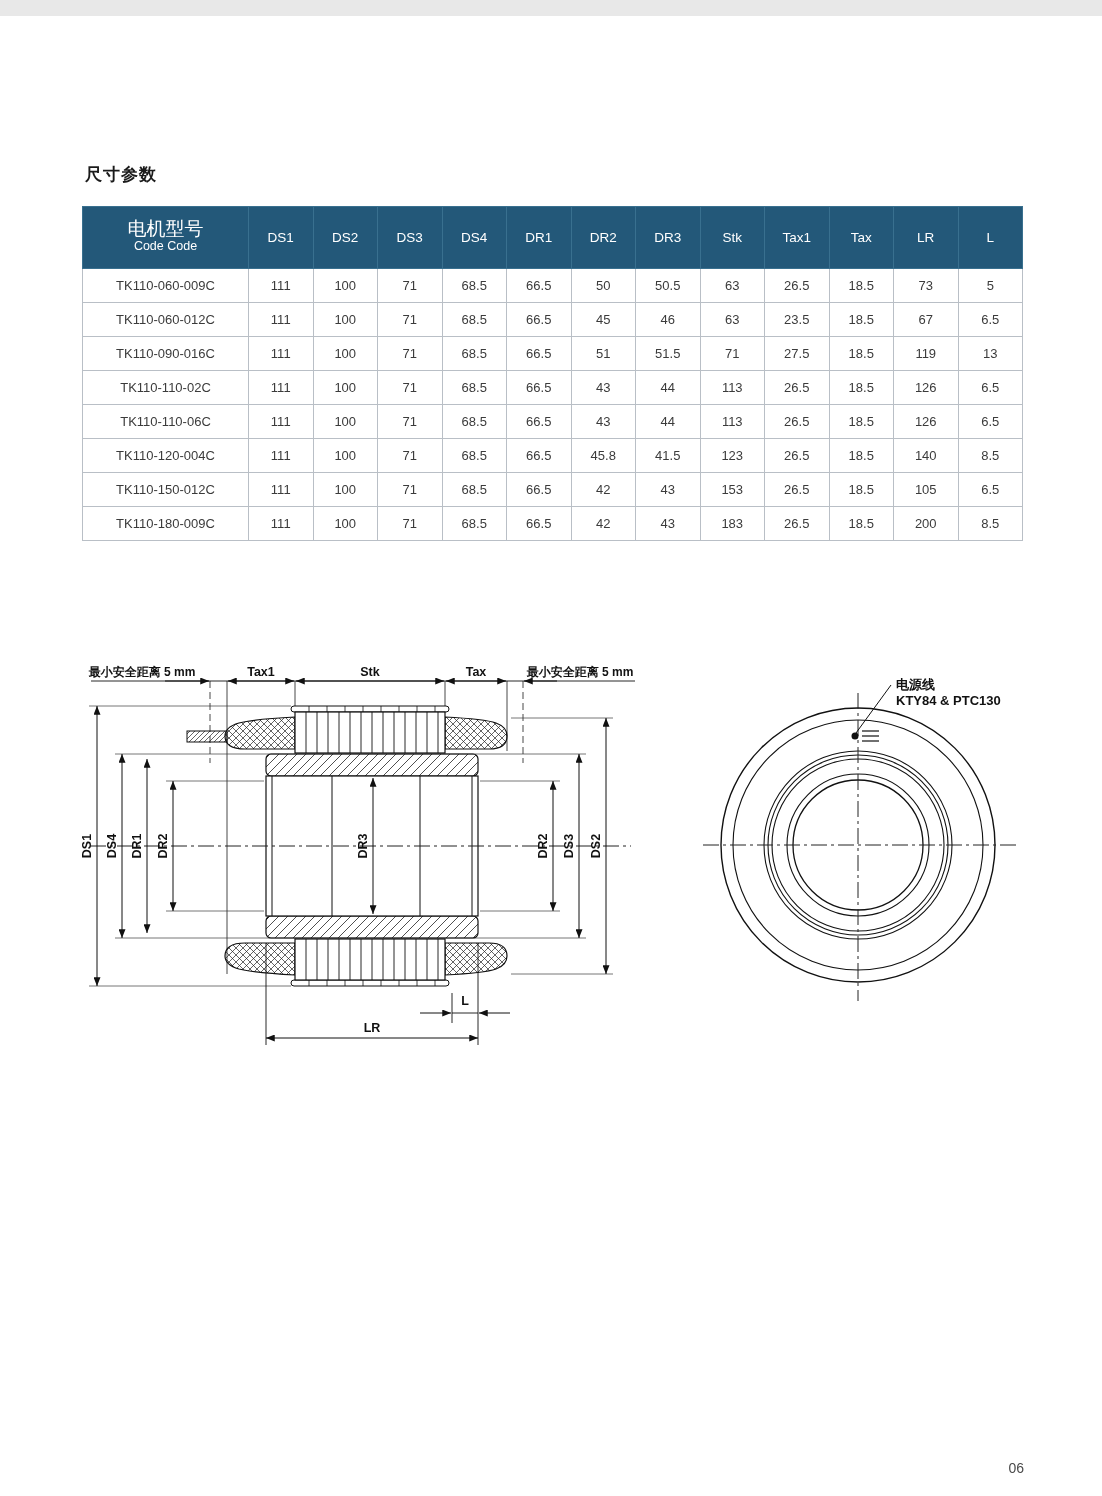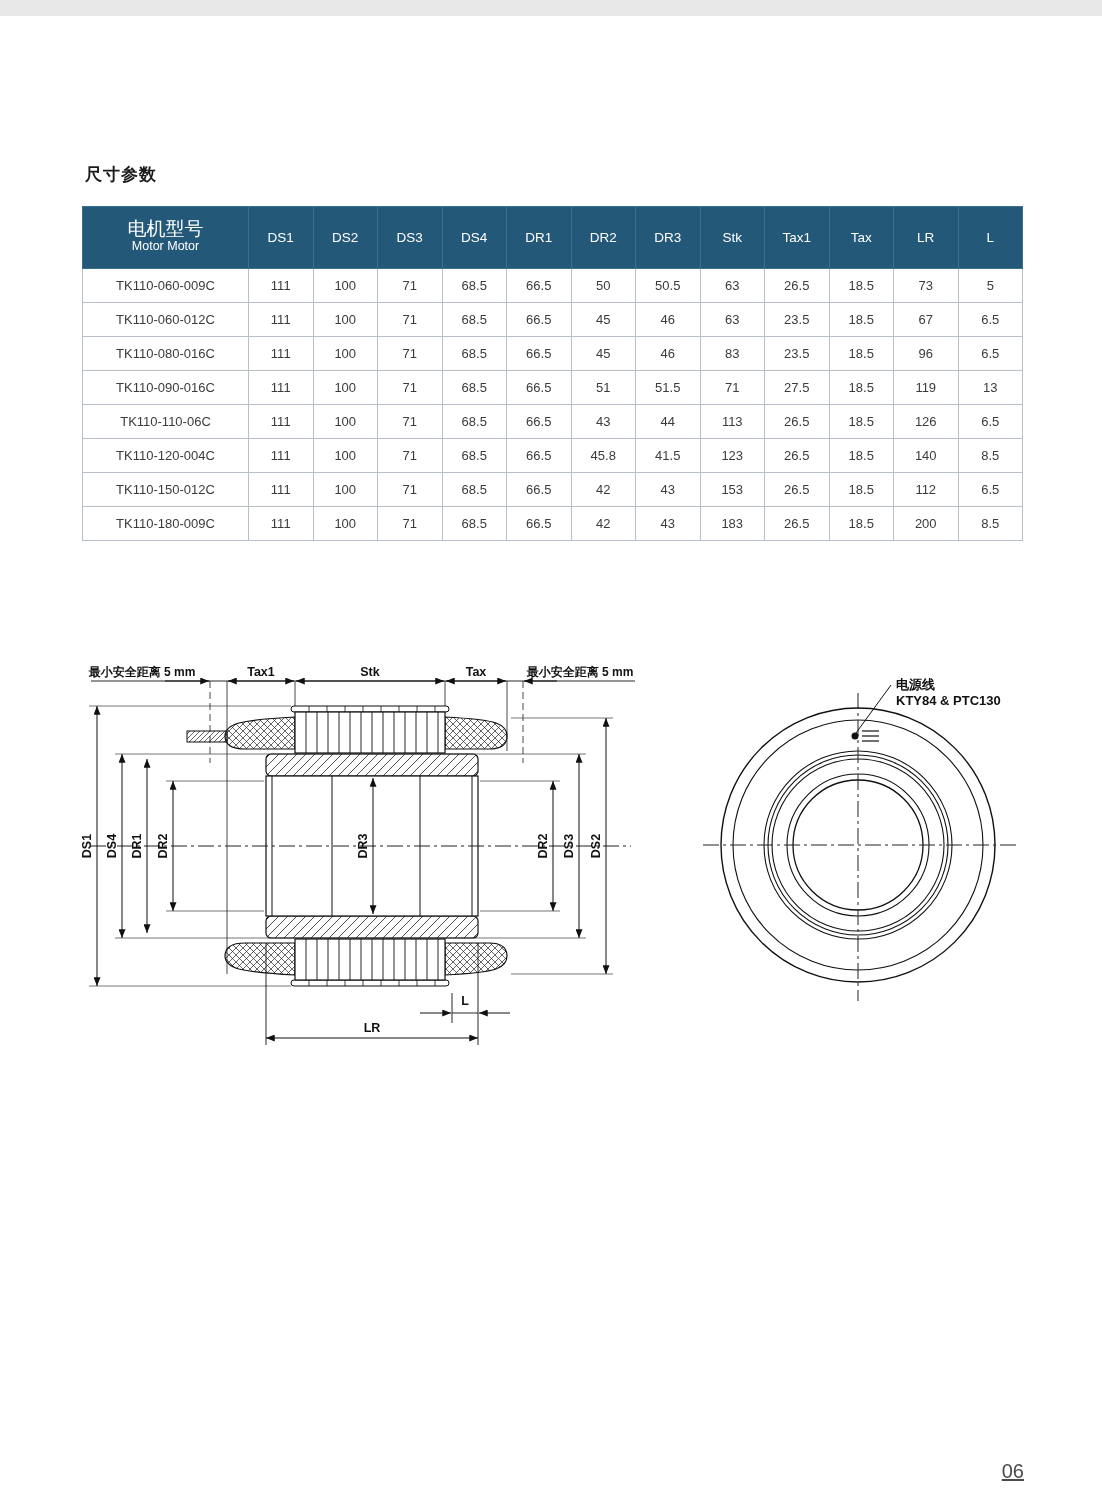--- a/index.html
+++ b/index.html
@@ -11,21 +11,21 @@
   body{font-family:"Liberation Sans","DejaVu Sans",sans-serif;}
   #page{position:relative;width:1102px;height:1496px;background:#ffffff;margin:16px auto;overflow:hidden;}
   #doc-title{position:absolute;left:85px;top:147px;font-size:17px;font-weight:bold;color:var(--title-text);letter-spacing:1px;}
   #spec-table{position:absolute;left:82px;top:190px;width:940px;border-collapse:collapse;table-layout:fixed;}
   #spec-table th{background:var(--header-bg);color:var(--header-text);font-weight:normal;
     font-size:13.5px;height:62px;text-align:center;vertical-align:middle;border:1px solid #39708f;}
   #spec-table th .zh{display:block;font-size:19px;line-height:18px;}
   #spec-table th .en{display:block;font-size:12.5px;line-height:17px;}
   #spec-table td{border:1px solid var(--row-border);color:var(--cell-text);font-size:13px;
     height:34px;text-align:center;vertical-align:middle;background:#ffffff;}
-  #page-number{position:absolute;right:78px;top:1444px;font-size:20px;color:var(--page-num);text-decoration:underline;}
+  #page-number{position:absolute;right:78px;top:1444px;font-size:14px;color:var(--page-num);}
   .drawing{position:absolute;}
   #section-view{left:75px;top:645px;}
   #front-view{left:695px;top:655px;}
   svg text{font-family:"Liberation Sans","DejaVu Sans",sans-serif;}
   .dimtxt{font-size:12.5px;font-weight:bold;fill:#111;}
   .dimtxt-sm{font-size:12px;font-weight:bold;fill:#111;}
 </style>
 </head>
 <body>
 
@@ -35,21 +35,21 @@
 
   <table id="spec-table">
     <colgroup>
       <col style="width:166px">
       <col span="12" style="width:64.5px">
     </colgroup>
     <thead>
       <tr>
         <th>
           <span class="zh">电机型号</span>
-          <span class="en">Motor Motor</span>
+          <span class="en">Code Code</span>
         </th>
       <th>DS1</th>
           <th>DS2</th>
           <th>DS3</th>
           <th>DS4</th>
           <th>DR1</th>
           <th>DR2</th>
           <th>DR3</th>
           <th>Stk</th>
           <th>Tax1</th>
@@ -83,65 +83,65 @@
           <td>66.5</td>
           <td>45</td>
           <td>46</td>
           <td>63</td>
           <td>23.5</td>
           <td>18.5</td>
           <td>67</td>
           <td>6.5</td>
         </tr>
         <tr>
-          <td>TK110-080-016C</td>
-          <td>111</td>
-          <td>100</td>
-          <td>71</td>
-          <td>68.5</td>
-          <td>66.5</td>
-          <td>45</td>
-          <td>46</td>
-          <td>83</td>
-          <td>23.5</td>
-          <td>18.5</td>
-          <td>96</td>
-          <td>6.5</td>
-        </tr>
-        <tr>
           <td>TK110-090-016C</td>
           <td>111</td>
           <td>100</td>
           <td>71</td>
           <td>68.5</td>
           <td>66.5</td>
           <td>51</td>
           <td>51.5</td>
           <td>71</td>
           <td>27.5</td>
           <td>18.5</td>
           <td>119</td>
           <td>13</td>
         </tr>
         <tr>
-          <td>TK110-110-06C</td>
+          <td>TK110-110-02C</td>
           <td>111</td>
           <td>100</td>
           <td>71</td>
           <td>68.5</td>
           <td>66.5</td>
           <td>43</td>
           <td>44</td>
           <td>113</td>
           <td>26.5</td>
           <td>18.5</td>
           <td>126</td>
           <td>6.5</td>
         </tr>
         <tr>
+          <td>TK110-110-06C</td>
+          <td>111</td>
+          <td>100</td>
+          <td>71</td>
+          <td>68.5</td>
+          <td>66.5</td>
+          <td>43</td>
+          <td>44</td>
+          <td>113</td>
+          <td>26.5</td>
+          <td>18.5</td>
+          <td>126</td>
+          <td>6.5</td>
+        </tr>
+        <tr>
           <td>TK110-120-004C</td>
           <td>111</td>
           <td>100</td>
           <td>71</td>
           <td>68.5</td>
           <td>66.5</td>
           <td>45.8</td>
           <td>41.5</td>
           <td>123</td>
           <td>26.5</td>
@@ -154,21 +154,21 @@
           <td>111</td>
           <td>100</td>
           <td>71</td>
           <td>68.5</td>
           <td>66.5</td>
           <td>42</td>
           <td>43</td>
           <td>153</td>
           <td>26.5</td>
           <td>18.5</td>
-          <td>112</td>
+          <td>105</td>
           <td>6.5</td>
         </tr>
         <tr>
           <td>TK110-180-009C</td>
           <td>111</td>
           <td>100</td>
           <td>71</td>
           <td>68.5</td>
           <td>66.5</td>
           <td>42</td>

